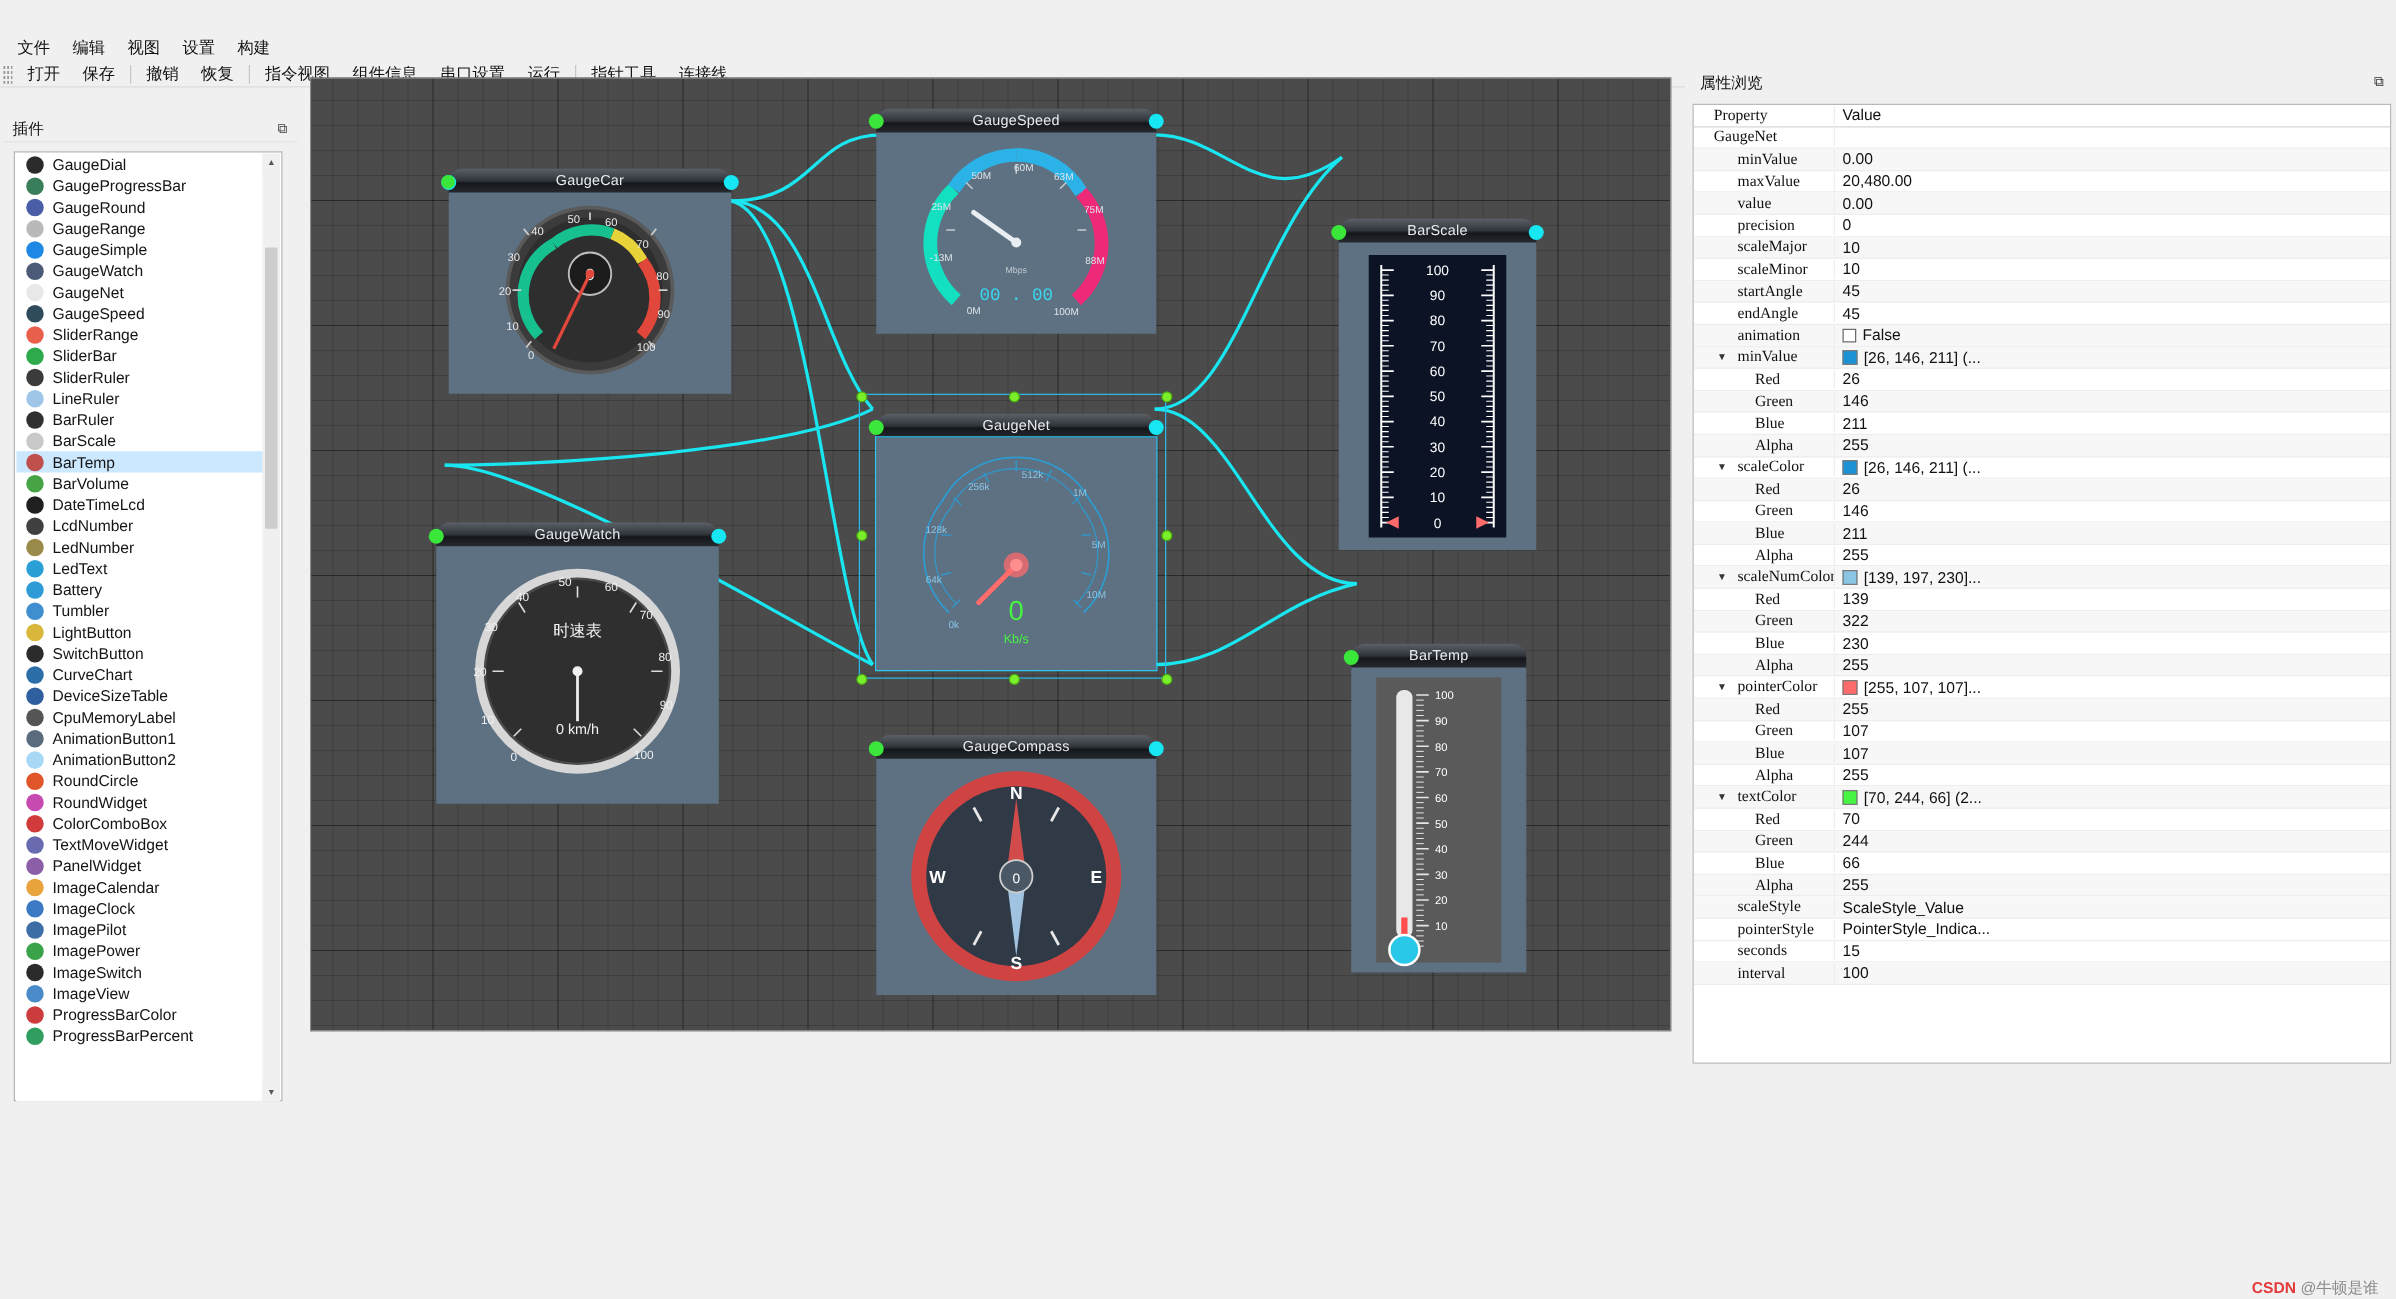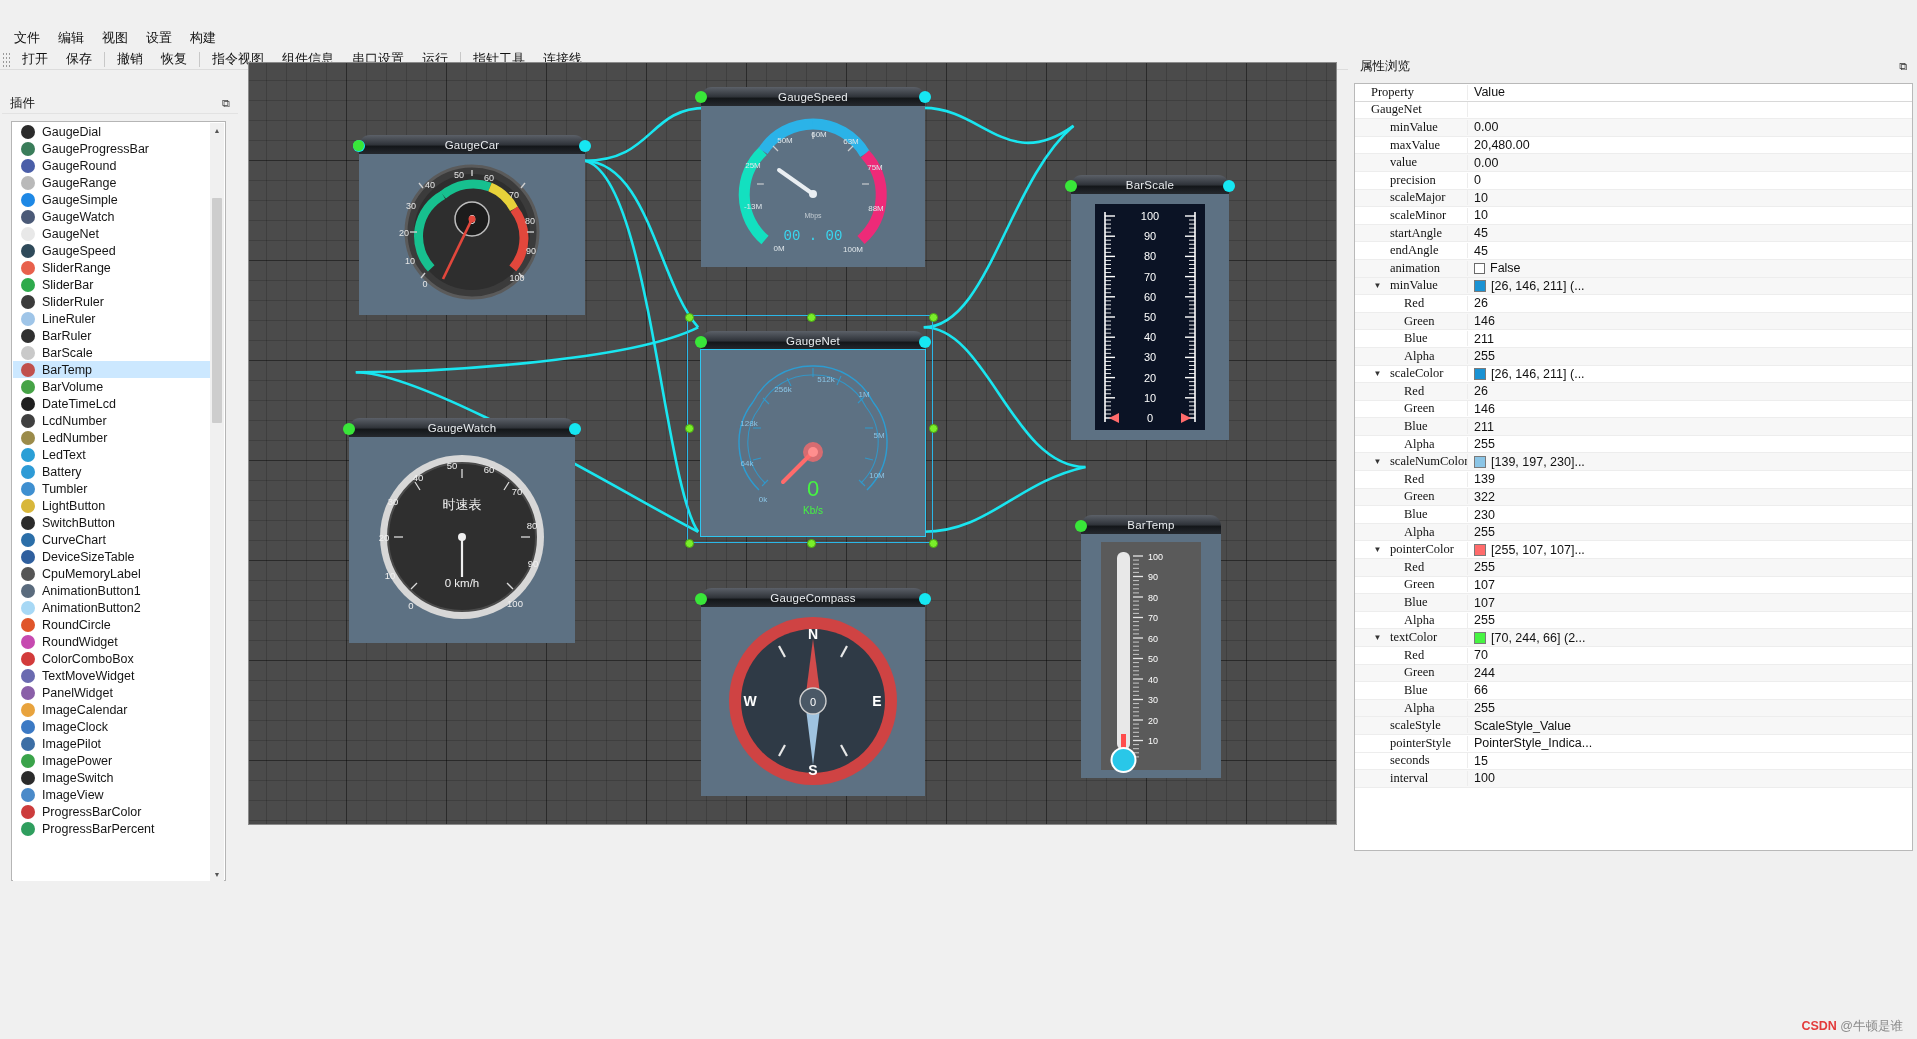--- a/index.html
+++ b/index.html
@@ -156,21 +156,21 @@
            overflow: hidden; border-right: 1px solid #ededed; display:flex; align-items:center;font-family:Liberation Serif, serif;}
   .pval { flex: 1; padding-left: 6px; white-space: nowrap; overflow: hidden;
           display: flex; align-items: center; gap: 5px; }
   .chev { width: 13px; flex: 0 0 13px; font-size: 8px; color: #333; text-align: center;}
   .swatch { width: 12px; height: 12px; border: 1px solid #7a7a7a; flex: 0 0 12px; }
   .cbox { width: 11px; height: 11px; border: 1px solid #6a6a6a; background: #fff; flex: 0 0 11px; }
 
   
   .statusbar {
     position: absolute; left: 0; bottom: 0; width: 1917px; height: 26px;
-    background: #f0f0f0; display: flex; align-items: center; justify-content: flex-end;
+    background: #f0f0f0; display: flex; align-items: flex-end; justify-content: flex-end;
     padding-right: 14px;
   }
   .wm { font-size: 12.5px; color: #8b8b8b; }
   .wm .csdn { color: #e33b3b; font-weight: bold; }
 </style>
 </head>
 <body>
 
 <div id="app">
 

